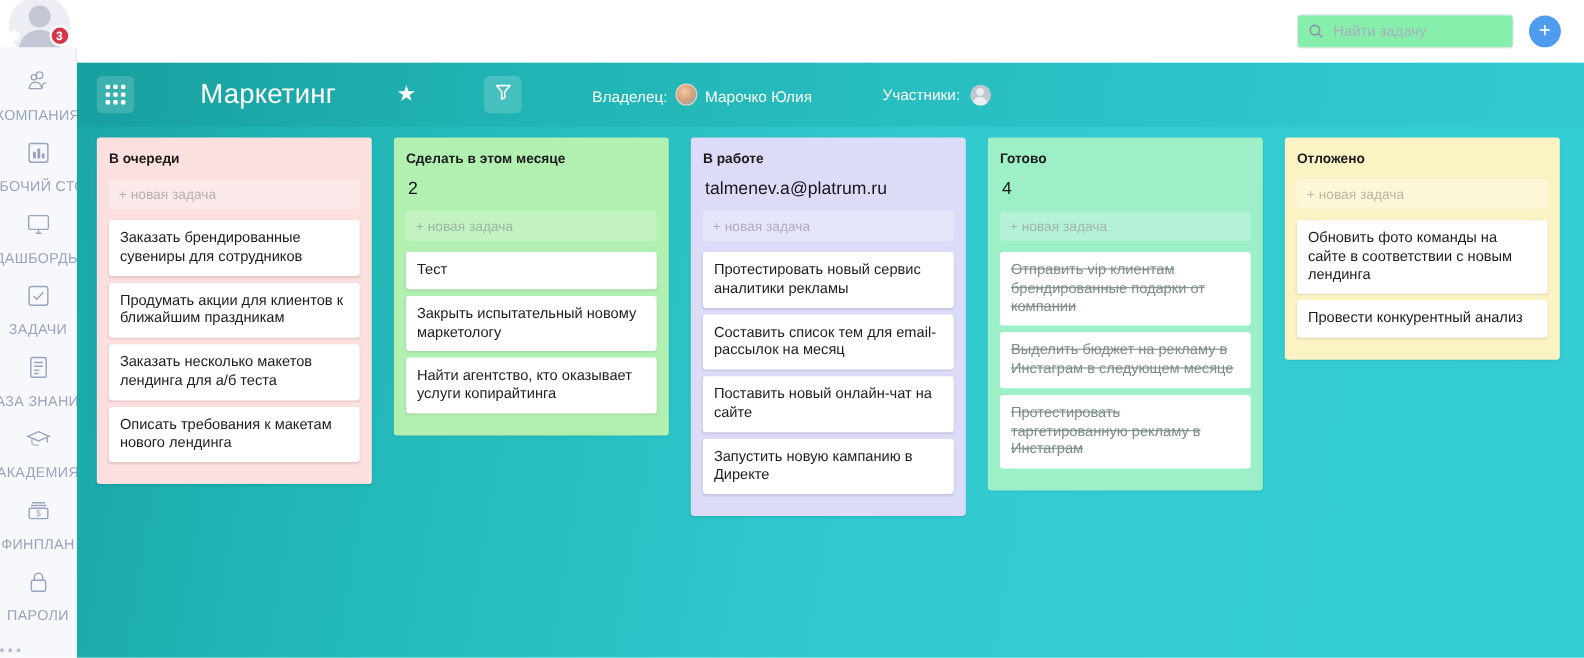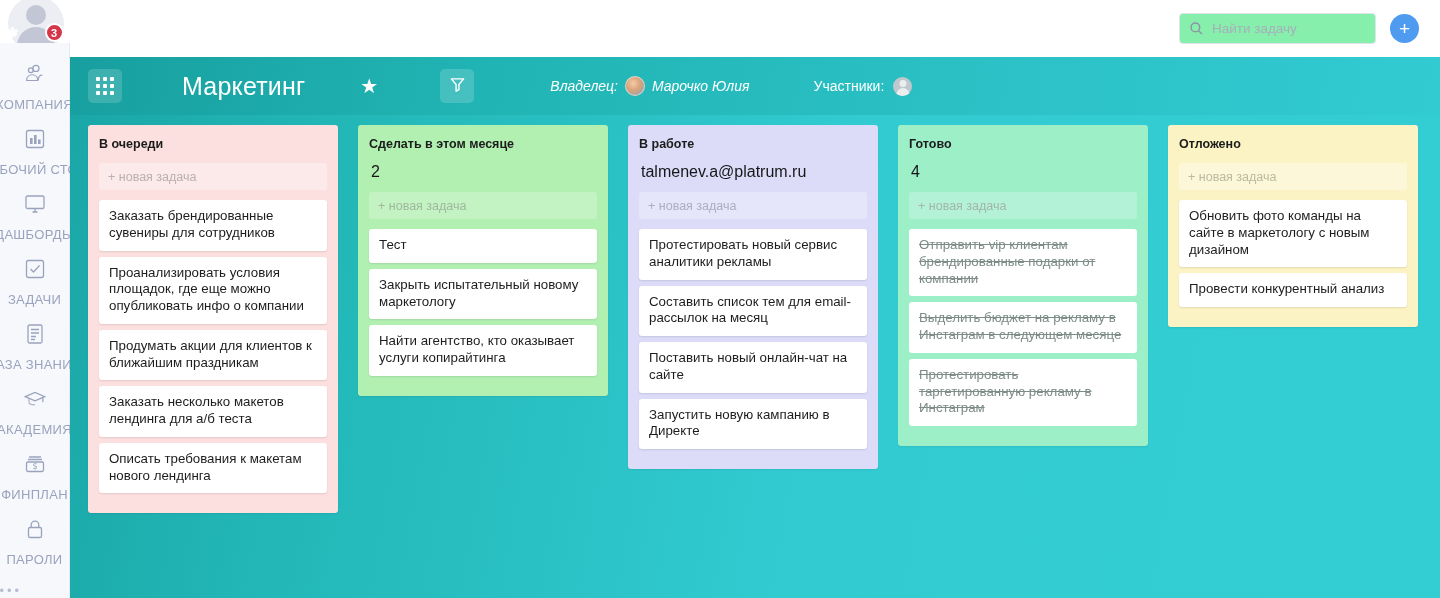--- a/index.html
+++ b/index.html
@@ -132,21 +132,21 @@
     margin-left: 12px; color: #ffffff; font-size: 25px; font-weight: normal;
     letter-spacing: .2px; white-space: nowrap;
   }
   .star-icon { margin-left: 7px; color: #ffffff; font-size: 20px; cursor: pointer; line-height: 1; }
   .filter-box {
     margin-left: 14px; width: 34px; height: 34px; border-radius: 5px;
     background: rgba(255,255,255,.17);
     display: flex; align-items: center; justify-content: center; cursor: pointer;
   }
   .filter-box svg { width: 17px; height: 17px; }
-  .owner-wrap { margin-left: 28px; display: flex; align-items: center; gap: 7px; color: #fff; font-size: 14px; font-style: italic; }
+  .owner-wrap { margin-left: 16px; display: flex; align-items: flex-end; gap: 7px; color: #fff; font-size: 14px; }
   .owner-avatar {
     width: 20px; height: 20px; border-radius: 50%;
     background: radial-gradient(circle at 40% 35%, #f4cba8 0%, #d9a27a 45%, #7fa7c4 100%);
     border: 1px solid rgba(255,255,255,.5); flex: 0 0 20px;
   }
   .members-wrap { margin-left: 16px; display: flex; align-items: center; gap: 9px; color: #fff; font-size: 14px; }
   .member-avatar {
     width: 19px; height: 19px; border-radius: 50%; background: #bfc8cd;
     position: relative; overflow: hidden; flex: 0 0 19px;
   }
@@ -363,21 +363,20 @@
           <span class="member-avatar"></span>
         </div>
       </div>
 
       <div class="columns">
 
         <div class="column col-queue">
           <div class="col-title">В очереди</div>
           <div class="new-task">+ новая задача</div>
           <div class="card">Заказать брендированные сувениры для сотрудников</div>
-          <div class="card">Проанализировать условия площадок, где еще можно опубликовать инфо о компании</div>
           <div class="card">Продумать акции для клиентов к ближайшим праздникам</div>
           <div class="card">Заказать несколько макетов лендинга для а/б теста</div>
           <div class="card">Описать требования к макетам нового лендинга</div>
         </div>
 
         <div class="column col-month">
           <div class="col-title">Сделать в этом месяце</div>
           <div class="col-sub">2</div>
           <div class="new-task">+ новая задача</div>
           <div class="card">Тест</div>
@@ -400,20 +399,20 @@
           <div class="col-sub">4</div>
           <div class="new-task">+ новая задача</div>
           <div class="card done">Отправить vip клиентам брендированные подарки от компании</div>
           <div class="card done">Выделить бюджет на рекламу в Инстаграм в следующем месяце</div>
           <div class="card done">Протестировать таргетированную рекламу в Инстаграм</div>
         </div>
 
         <div class="column col-post">
           <div class="col-title">Отложено</div>
           <div class="new-task">+ новая задача</div>
-          <div class="card">Обновить фото команды на сайте в маркетологу с новым дизайном</div>
+          <div class="card">Обновить фото команды на сайте в соответствии с новым лендинга</div>
           <div class="card">Провести конкурентный анализ</div>
         </div>
 
       </div>
     </section>
   </div>
 </div>
 
 </body></html>

